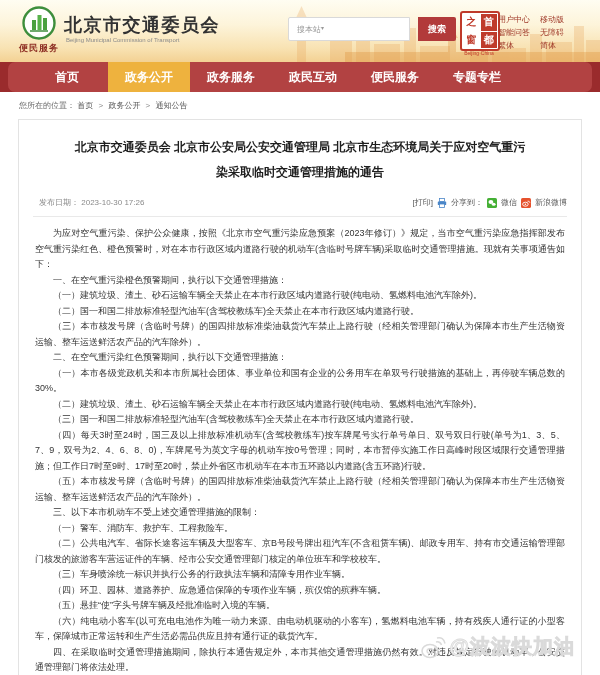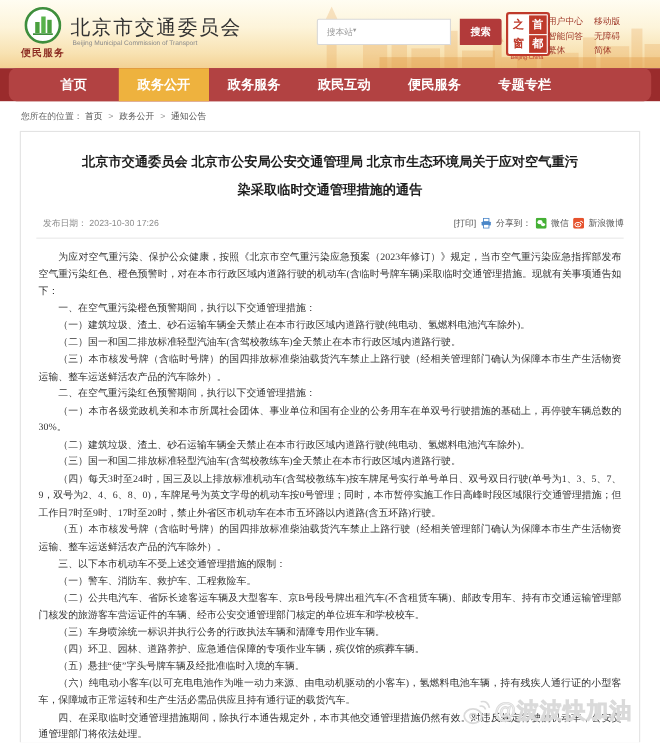--- a/index.html
+++ b/index.html
@@ -6,21 +6,21 @@
   html,body{margin:0;padding:0;}
   #app{position:relative;width:600px;height:675px;overflow:hidden;background:#fff;
        font-family:"Liberation Sans","DejaVu Sans",sans-serif;}
   
   .banner{position:relative;height:62px;overflow:hidden;
           background:linear-gradient(180deg,#fffdf2 0%,#fdf4da 40%,#f8e2b2 78%,#f3d193 100%);}
   .skyline{position:absolute;left:0;bottom:0;width:600px;height:56px;}
   .emblem{position:absolute;left:22px;top:6px;width:34px;height:34px;}
   .logo-cn{position:absolute;left:12px;top:42px;width:54px;text-align:center;
            font-size:9px;font-weight:bold;color:#8e2f24;letter-spacing:1px;}
-  .org-title{position:absolute;left:64px;top:13px;font-size:18px;font-weight:normal;
+  .org-title{position:absolute;left:64px;top:13px;font-size:18px;font-weight:bold;
              color:#323232;letter-spacing:1.5px;}
   .org-sub{position:absolute;left:66px;top:37px;font-size:6px;color:#8a8a8a;}
   .search-input{position:absolute;left:288px;top:17px;width:122px;height:24px;box-sizing:border-box;
                 border:1px solid #d9d9d9;border-radius:2px 0 0 2px;padding:0 8px;font-size:8px;color:#333;background:#fff;outline:none;}
   .search-input::placeholder{color:#9a9a9a;}
   .search-caret{position:absolute;left:321px;top:24px;font-size:6px;color:#999;}
   .search-btn{position:absolute;left:418px;top:17px;width:38px;height:24px;background:#b23a3a;
               color:#fff;font-size:9px;font-weight:bold;border:none;border-radius:0 2px 2px 0;cursor:pointer;}
   .seal{position:absolute;left:460px;top:11px;width:34px;height:34px;border:2px solid #bf3a2b;border-radius:3px;
         background:#fff;display:grid;grid-template-columns:1fr 1fr;grid-template-rows:1fr 1fr;gap:1px;padding:1px;box-sizing:content-box;cursor:pointer;}
@@ -47,21 +47,21 @@
         background:#fff;overflow:hidden;}
   .art-title{margin:15px auto 0;max-width:452px;text-align:center;font-size:12px;line-height:25px;
              font-weight:bold;color:#1e1e1e;}
   .meta{margin-top:12px;padding:0 14px 0 20px;display:flex;justify-content:space-between;
         align-items:flex-end;font-size:8px;color:#8a8a8a;gap:20px;}
   .meta-right{display:flex;align-items:center;gap:4px;color:#555;}
   .meta-right .lbl{cursor:pointer;}
   .icon-chip{display:inline-block;vertical-align:middle;cursor:pointer;}
   .divider{border-top:1px solid #e9e9e9;margin:8px 14px 0;}
   .body{padding:9px 16px 0;font-size:9px;line-height:15.5px;color:#333;text-align:justify;}
-  .para{margin:0;text-indent:2em;font-family:Liberation Serif, serif;}
+  .para{margin:0;text-indent:2em;}
   
   .watermark{position:absolute;right:6px;top:513px;display:flex;align-items:flex-end;gap:3px;}
   .wm-text{font-size:20px;font-weight:bold;letter-spacing:1px;color:#f3f3f3;
            -webkit-text-stroke:0.8px #dadada;}
 </style>
 </head>
 <body>
 
 <div id="app">
 

